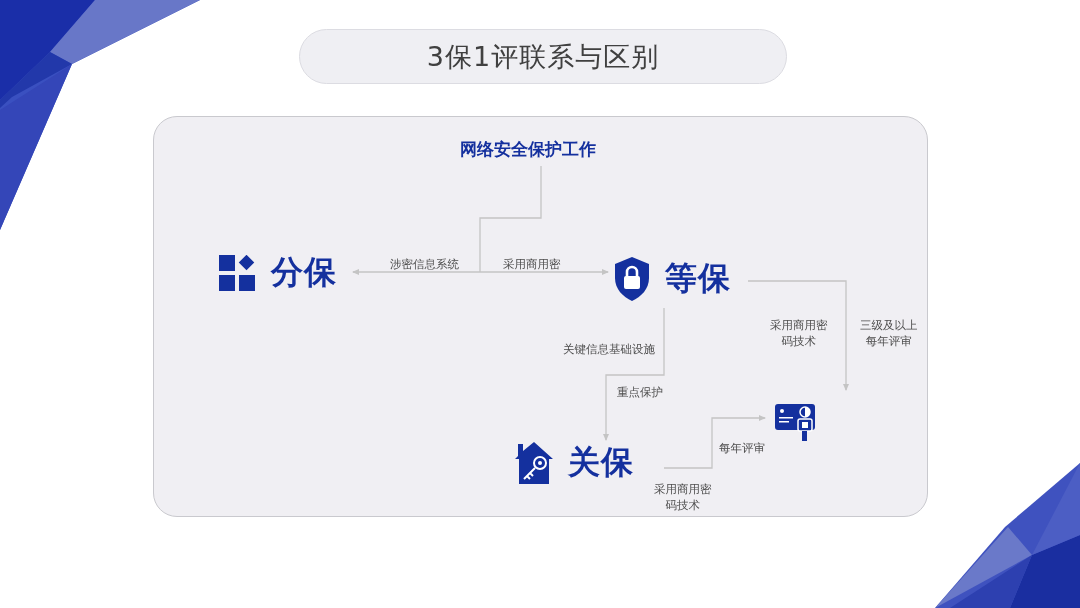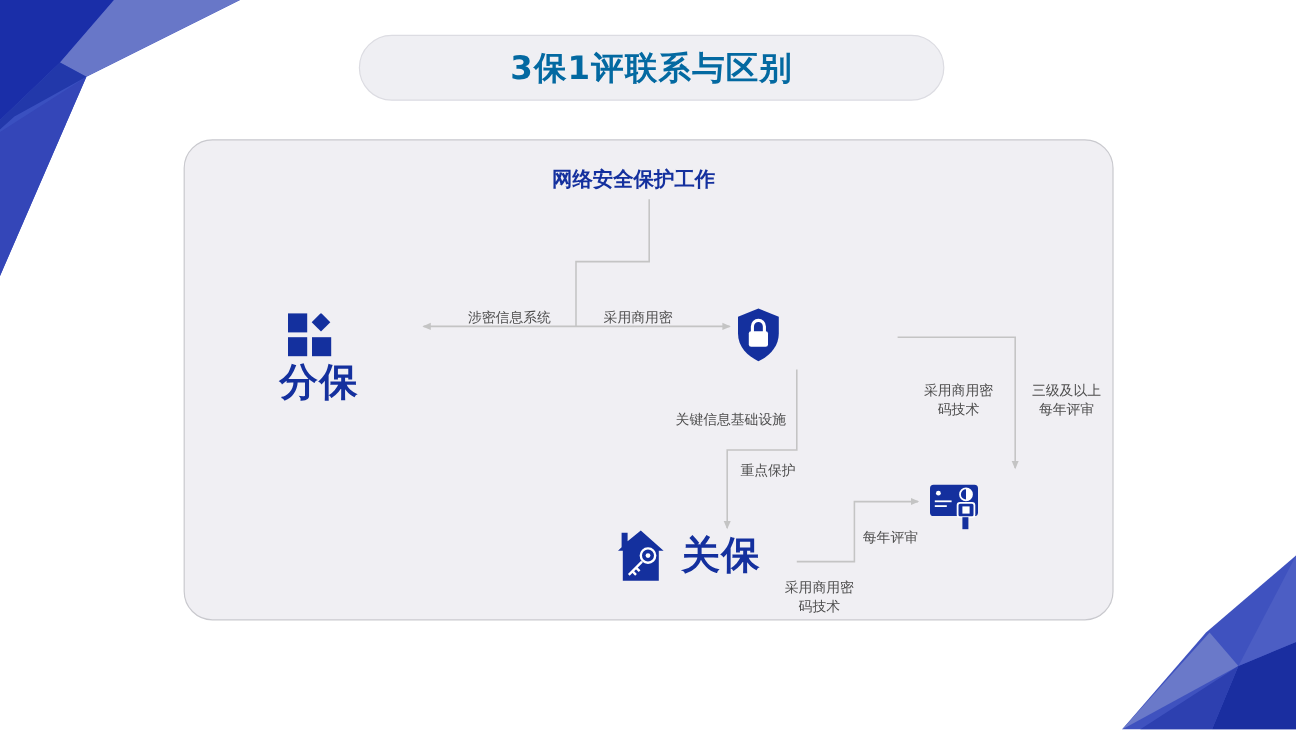--- a/index.html
+++ b/index.html
@@ -6,21 +6,21 @@
   html, body { width: 1080px; height: 608px; overflow: hidden; background: #ffffff; }
   body { position: relative; font-family: "DejaVu Sans", "Liberation Sans", sans-serif; }
 
   .deco { position: absolute; left: 0; top: 0; width: 1080px; height: 608px; pointer-events: none; }
 
   .title-pill {
     position: absolute; left: 299px; top: 29px; width: 488px; height: 55px;
     background: #efeff3; border: 1px solid #dcdce2; border-radius: 28px;
     display: flex; align-items: center; justify-content: center;
   }
-  .title-text { color: #0369a1; font-size: 27px; font-weight: bold; letter-spacing: 1px; }
+  .title-text { color: #404040; font-size: 27px; font-weight: normal; letter-spacing: 1px; }
 
   .panel {
     position: absolute; left: 153px; top: 116px; width: 775px; height: 401px;
     background: #f0eff3; border: 1px solid #c9c9ce; border-radius: 24px;
   }
 
   .lines { position: absolute; left: 0; top: 0; width: 1080px; height: 608px; }
 
   .top-node { position: absolute; left: 460px; top: 138px; font-size: 17px; font-weight: bold; color: #14309e; }
 
@@ -62,36 +62,37 @@
     <line x1="480" y1="272" x2="353" y2="272" marker-end="url(#arr)"></line>
     <line x1="480" y1="272" x2="608" y2="272" marker-end="url(#arr)"></line>
     <polyline points="664,308 664,375 606,375 606,440" marker-end="url(#arr)"></polyline>
     <polyline points="748,281 846,281 846,390" marker-end="url(#arr)"></polyline>
     <polyline points="664,468 712,468 712,418 765,418" marker-end="url(#arr)"></polyline>
   </g>
 </svg>
 
 <div class="top-node">网络安全保护工作</div>
 
-<div class="node" style="left:219px; top:261px;flex-direction:column;">
+<div class="node" style="left:219px; top:251px;">
   <svg width="38" height="36" viewBox="0 0 38 36">
     <rect x="0" y="0" width="16" height="16" fill="#14309e"></rect>
     <rect x="0" y="20" width="16" height="16" fill="#14309e"></rect>
     <rect x="20" y="20" width="16" height="16" fill="#14309e"></rect>
     <rect x="22" y="2" width="11" height="11" fill="#14309e" transform="rotate(45 27.5 7.5)"></rect>
   </svg>
   <span class="node-label">分保</span>
 </div>
 
 <div class="node" style="left:613px; top:256px;">
   <svg width="38" height="46" viewBox="0 0 38 46">
     <path d="M19,1 L36,8 L36,22 C36,33 28,41 19,45 C10,41 2,33 2,22 L2,8 Z" fill="#14309e"></path>
     <rect x="11" y="20" width="16" height="13" rx="2" fill="#ffffff"></rect>
     <path d="M14,21 L14,16 A5,5 0 0 1 24,16 L24,21" stroke="#ffffff" stroke-width="2.6" fill="none"></path>
   </svg>
+  <span class="node-label">等保</span>
 </div>
 
 <div class="node" style="left:514px; top:441px;">
   <svg width="40" height="44" viewBox="0 0 40 44">
     <path d="M20,1 L39,18 L35,18 L35,43 L5,43 L5,18 L1,18 L4,15 L4,3 L9,3 L9,10 Z" fill="#14309e"></path>
     <circle cx="26" cy="22" r="6" stroke="#ffffff" stroke-width="2" fill="none"></circle>
     <circle cx="26" cy="22" r="2" fill="#ffffff"></circle>
     <path d="M21,27 L10,38 M13,35 L16,38 M16,32 L19,35" stroke="#ffffff" stroke-width="2" fill="none"></path>
   </svg>
   <span class="node-label">关保</span>

